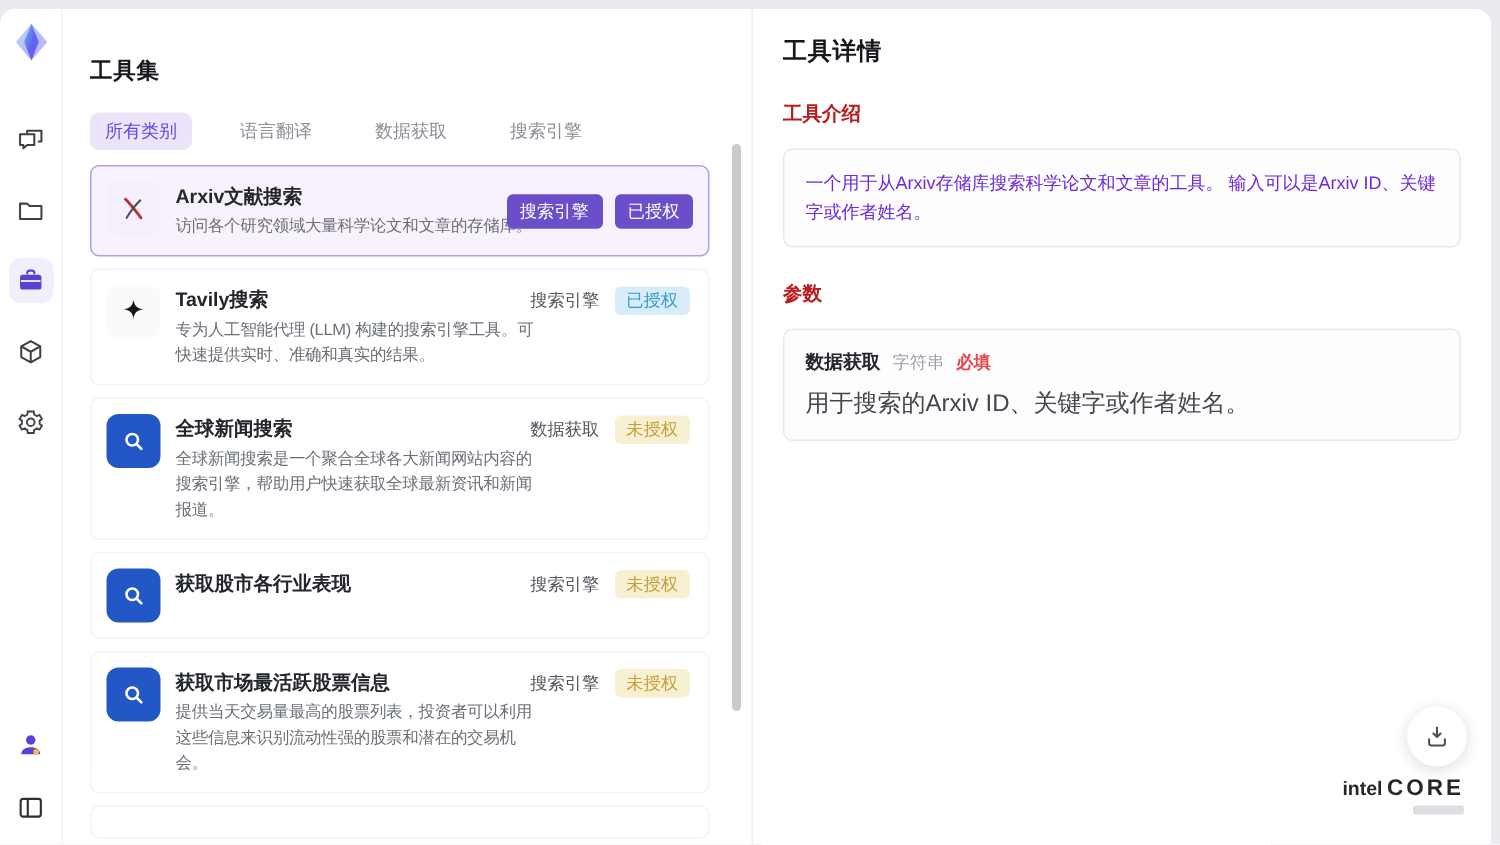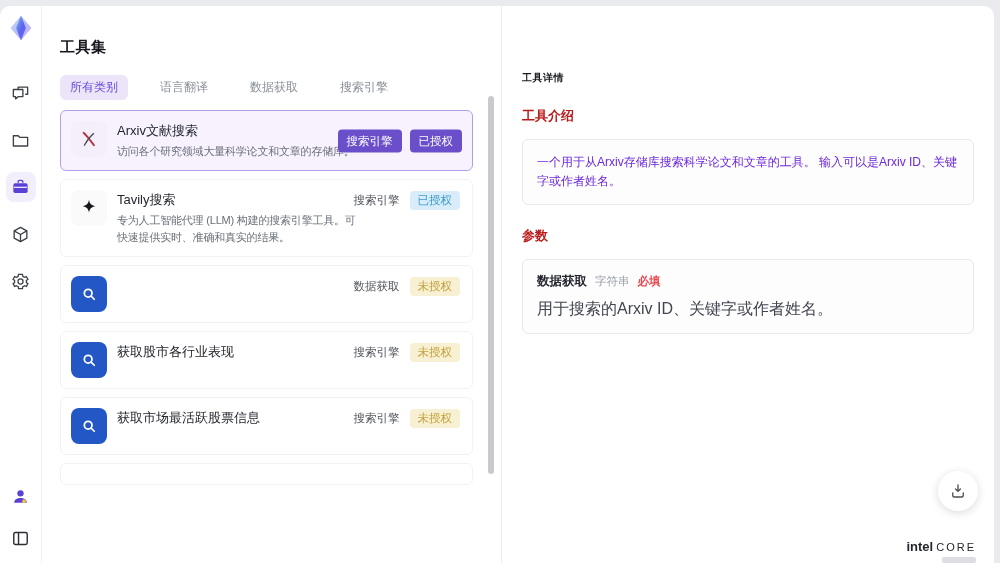--- a/index.html
+++ b/index.html
@@ -30,56 +30,56 @@
   .card { position:relative; display:flex; gap:10px; padding:10px; background:#fff;
           border:1px solid #f1f2f6; border-radius:6px; cursor:pointer; }
   .card.selected { background:#f7f2fe; border:1px solid #b2a0e6; }
   .tool-icon { width:36px; height:36px; border-radius:8px; flex:none; display:flex;
                align-items:center; justify-content:center; }
   .tool-icon.lavender { background:#f5effc; }
   .tool-icon.plain { background:#fafafa; }
   .tool-icon.blue { background:#2257c5; }
   .card .body { min-width:0; margin-right:100px; padding-top:1px; }
   .card.selected .body { margin-right:0; display:flex; flex-direction:column; justify-content:center; }
-  .tname { font-size:13px; font-weight:normal; color:#23262d; }
+  .tname { font-size:13px; font-weight:bold; color:#23262d; }
   .tdesc { font-size:11px; letter-spacing:-0.2px; color:#6a6f78; line-height:1.55; margin-top:3px; }
   .card.selected .tdesc { white-space:nowrap; }
   .tags { position:absolute; top:11px; right:12px; display:flex; align-items:center; gap:10px; }
   .card.selected .tags { top:50%; right:10px; transform:translateY(-50%); gap:8px; }
   .cat { font-size:11.5px; color:#51555c; white-space:nowrap; }
   .badge { font-size:11.5px; padding:2px 8px; border-radius:4px; white-space:nowrap; }
   .badge.blue { background:#d8edf9; color:#3a9bcc; }
   .badge.yellow { background:#f8f0d2; color:#c3a03a; }
   .pill-purple { background:#6b4ec9; color:#fff; font-size:11.5px; padding:4px 9px;
                  border-radius:4px; white-space:nowrap; }
   .scroll-thumb { position:absolute; right:7px; top:90px; width:6px; height:378px;
                   background:#c8cacd; border-radius:3px; }
 
   
   .detail-pane { flex:1; padding:18px 20px 0; }
-  .detail-title { font-size:10px; font-weight:bold; color:#16181d; letter-spacing:.5px;margin-top:47px; }
+  .detail-title { font-size:16px; font-weight:bold; color:#16181d; letter-spacing:.5px; }
   .section-h { font-size:13px; font-weight:bold; color:#b91c1c; margin-top:22px; }
   .info-box { margin-top:14px; border:1px solid #e8e9ee; border-radius:6px; background:#fdfdfe;
               padding:13px 14px; font-size:12px; color:#6d28d9; line-height:1.6; }
   .param-box { margin-top:14px; border:1px solid #e8e9ee; border-radius:6px; background:#fdfdfe;
                padding:13px 14px; }
   .param-head { display:flex; align-items:baseline; gap:8px; }
   .param-name { font-size:12.5px; font-weight:bold; color:#23262d; }
   .param-type { font-size:11.5px; color:#9aa0a8; }
   .param-req  { font-size:11.5px; color:#e5484d;font-weight:bold; }
   .param-desc { font-size:16px; color:#42464e; margin-top:9px; }
 
   
   .fab { position:absolute; right:22px; bottom:52px; width:40px; height:40px; border-radius:50%;
          background:#fff; box-shadow:0 2px 10px rgba(0,0,0,.14); display:flex; align-items:center;
          justify-content:center; cursor:pointer; }
-  .intel { position:absolute; right:24px; bottom:0; text-align:left; }
+  .intel { position:absolute; right:24px; bottom:20px; text-align:left; }
   .intel-row { display:flex; align-items:baseline; gap:3px; color:#23262b; }
   .intel-name { font-size:13px; font-weight:bold; }
-  .intel-core { font-size:11px; letter-spacing:2px; font-weight:normal; }
+  .intel-core { font-size:15px; letter-spacing:2px; font-weight:bold; }
   .intel-bar { width:34px; height:6px; background:#dcdee2; border-radius:2px; margin:3px 0 0 auto; }
 
   svg { display:block; }
 </style>
 </head>
 <body>
 
 <div class="stage">
 <div class="app">
 
@@ -204,20 +204,24 @@
         </div>
       </div>
 
       <div class="card">
         <div class="tool-icon blue">
           <svg width="20" height="20" viewBox="0 0 24 24" fill="none" stroke="#fff" stroke-width="2.1" stroke-linecap="round">
             <circle cx="11" cy="11" r="4.6"></circle>
                 <path d="M14.6 14.6L18.3 18.3"></path>
           </svg>
         </div>
+        <div class="body">
+          <div class="tname">全球新闻搜索</div>
+          <div class="tdesc">全球新闻搜索是一个聚合全球各大新闻网站内容的搜索引擎，帮助用户快速获取全球最新资讯和新闻报道。</div>
+        </div>
         <div class="tags">
           <span class="cat">数据获取</span>
           <span class="badge yellow">未授权</span>
         </div>
       </div>
 
       <div class="card">
         <div class="tool-icon blue">
           <svg width="20" height="20" viewBox="0 0 24 24" fill="none" stroke="#fff" stroke-width="2.1" stroke-linecap="round">
             <circle cx="11" cy="11" r="4.6"></circle>
@@ -235,20 +239,21 @@
 
       <div class="card">
         <div class="tool-icon blue">
           <svg width="20" height="20" viewBox="0 0 24 24" fill="none" stroke="#fff" stroke-width="2.1" stroke-linecap="round">
             <circle cx="11" cy="11" r="4.6"></circle>
                 <path d="M14.6 14.6L18.3 18.3"></path>
           </svg>
         </div>
         <div class="body">
           <div class="tname">获取市场最活跃股票信息</div>
+          <div class="tdesc">提供当天交易量最高的股票列表，投资者可以利用这些信息来识别流动性强的股票和潜在的交易机会。</div>
         </div>
         <div class="tags">
           <span class="cat">搜索引擎</span>
           <span class="badge yellow">未授权</span>
         </div>
       </div>
 
       <div class="card">
         
         

